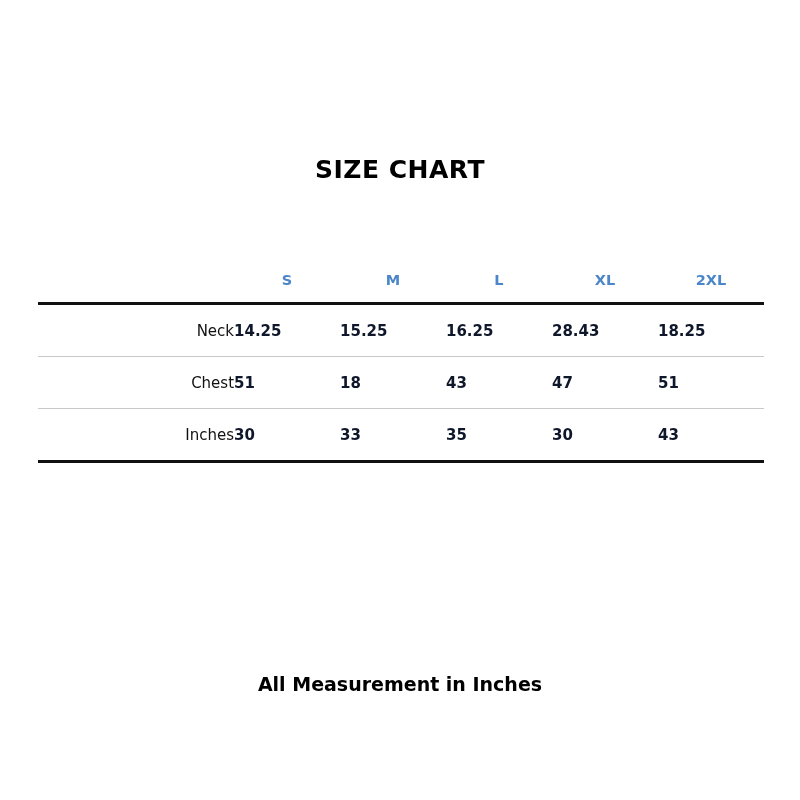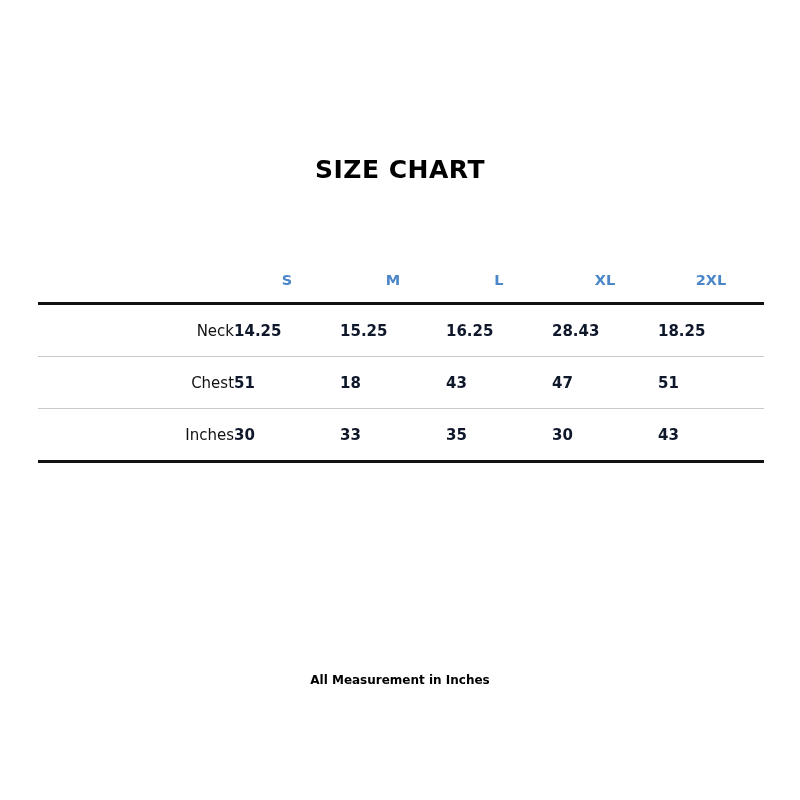--- a/index.html
+++ b/index.html
@@ -77,21 +77,21 @@
   }
   table.size-table tbody tr:last-child td {
     border-bottom: 3px solid #111111;
   }
   .footnote {
     position: absolute;
     top: 673px;
     left: 0;
     width: 800px;
     text-align: center;
-    font-size: 12px;
+    font-size: 19px;
     font-weight: bold;
     color: #000000;
   }
 </style>
 </head>
 <body>
 
 <div class="page">
 
   <div class="chart-title">SIZE CHART</div>

